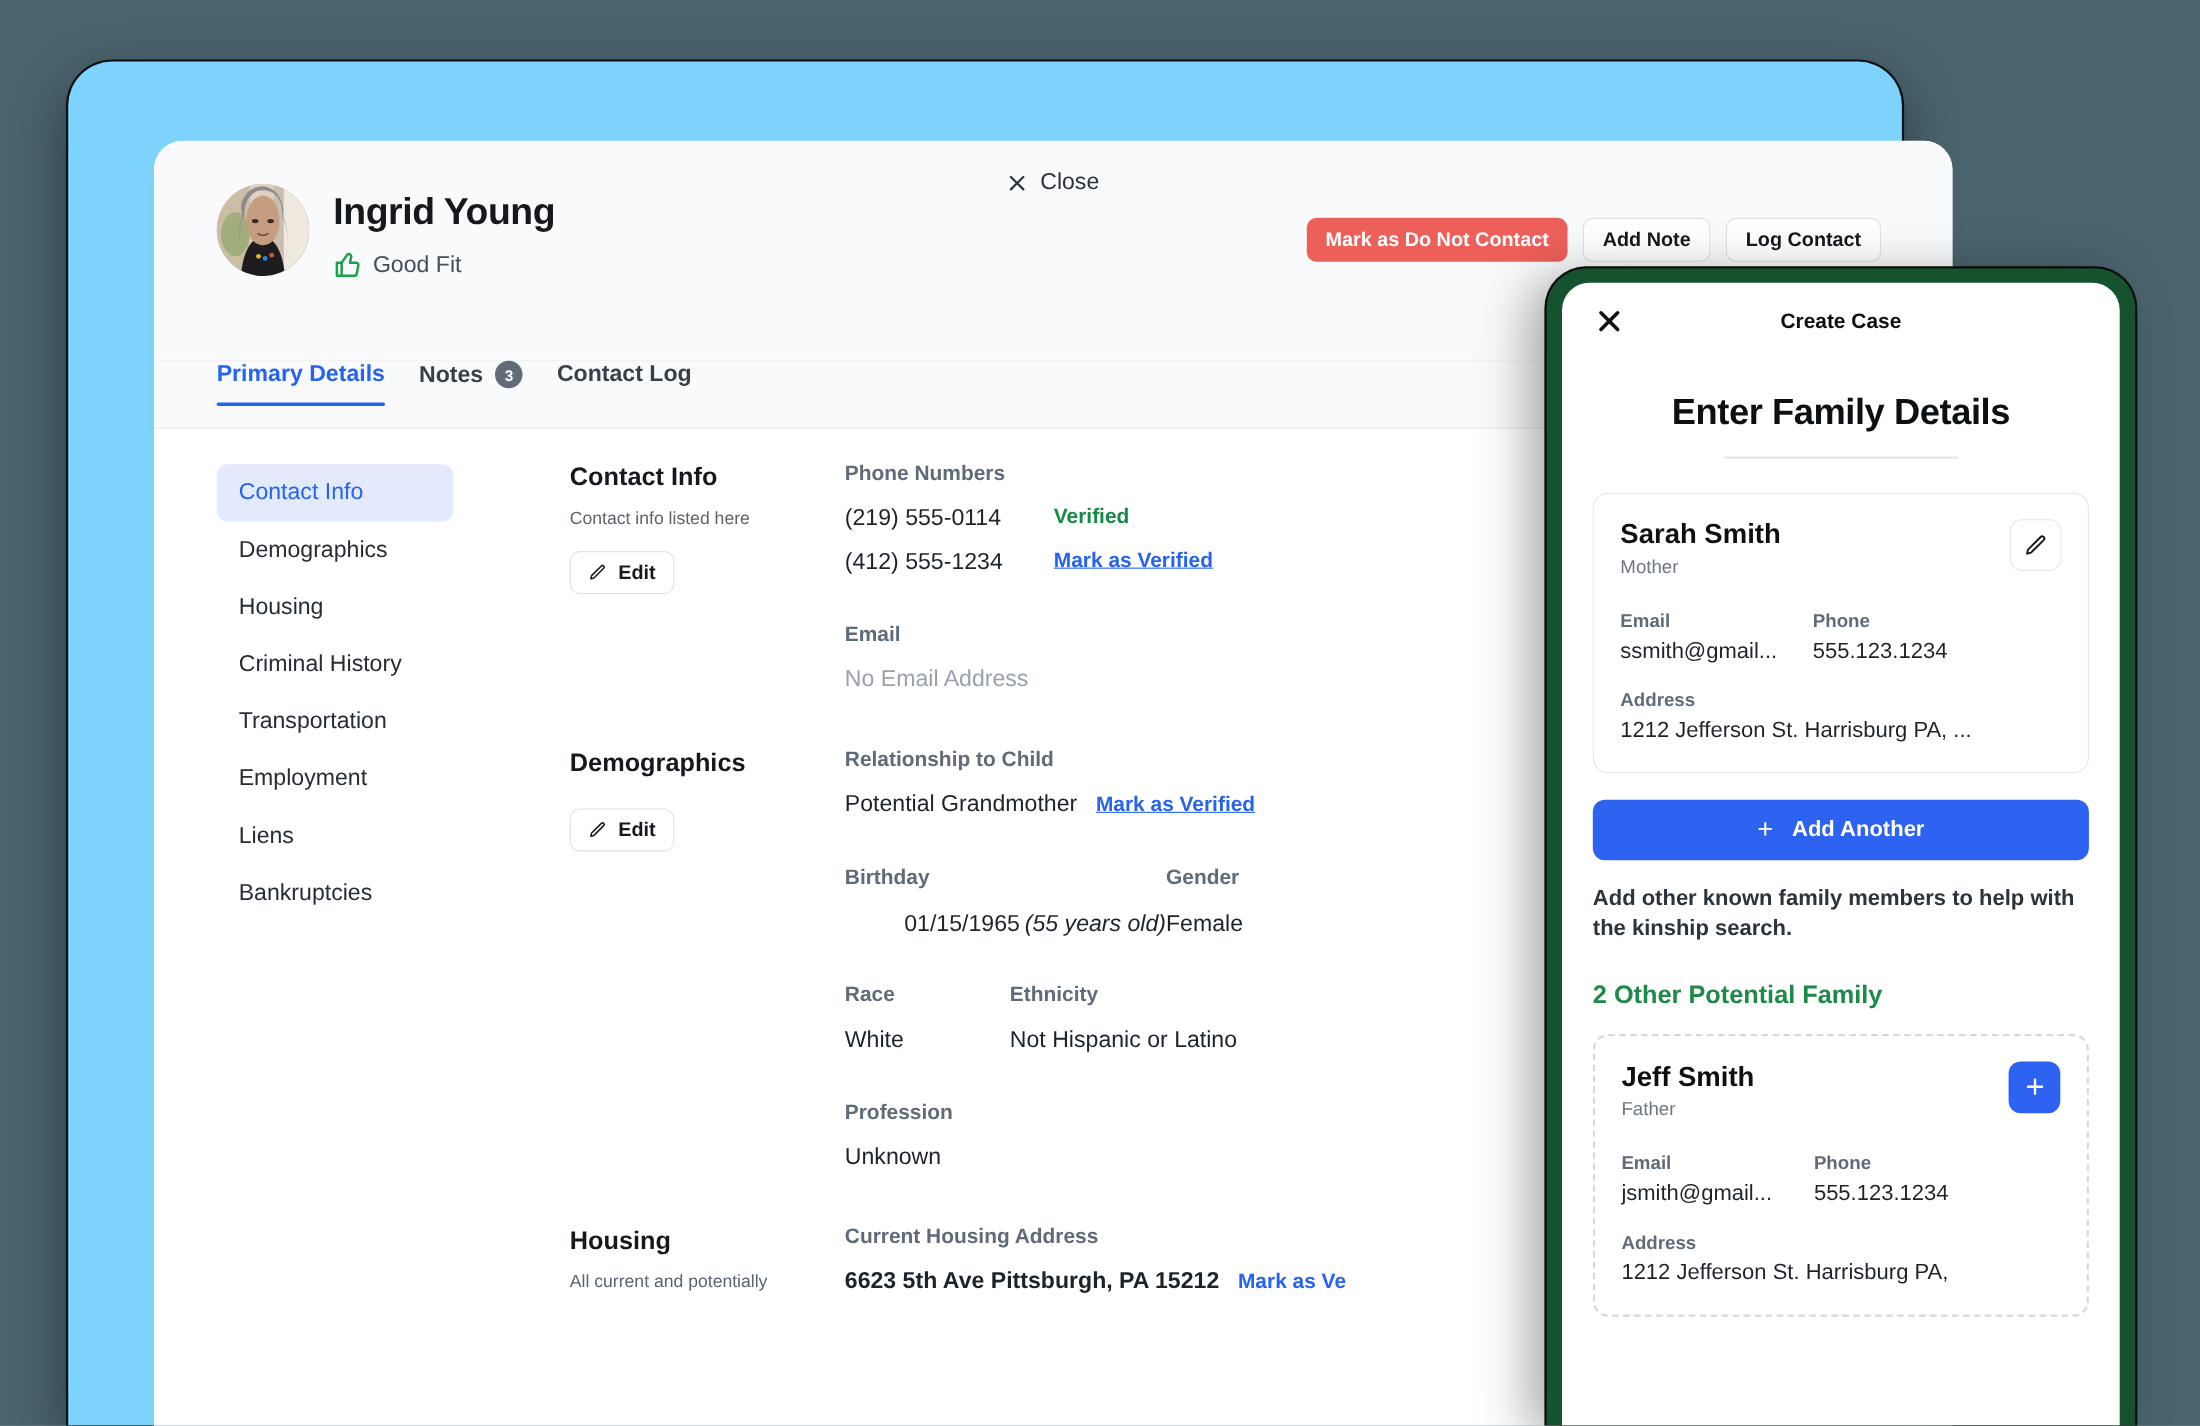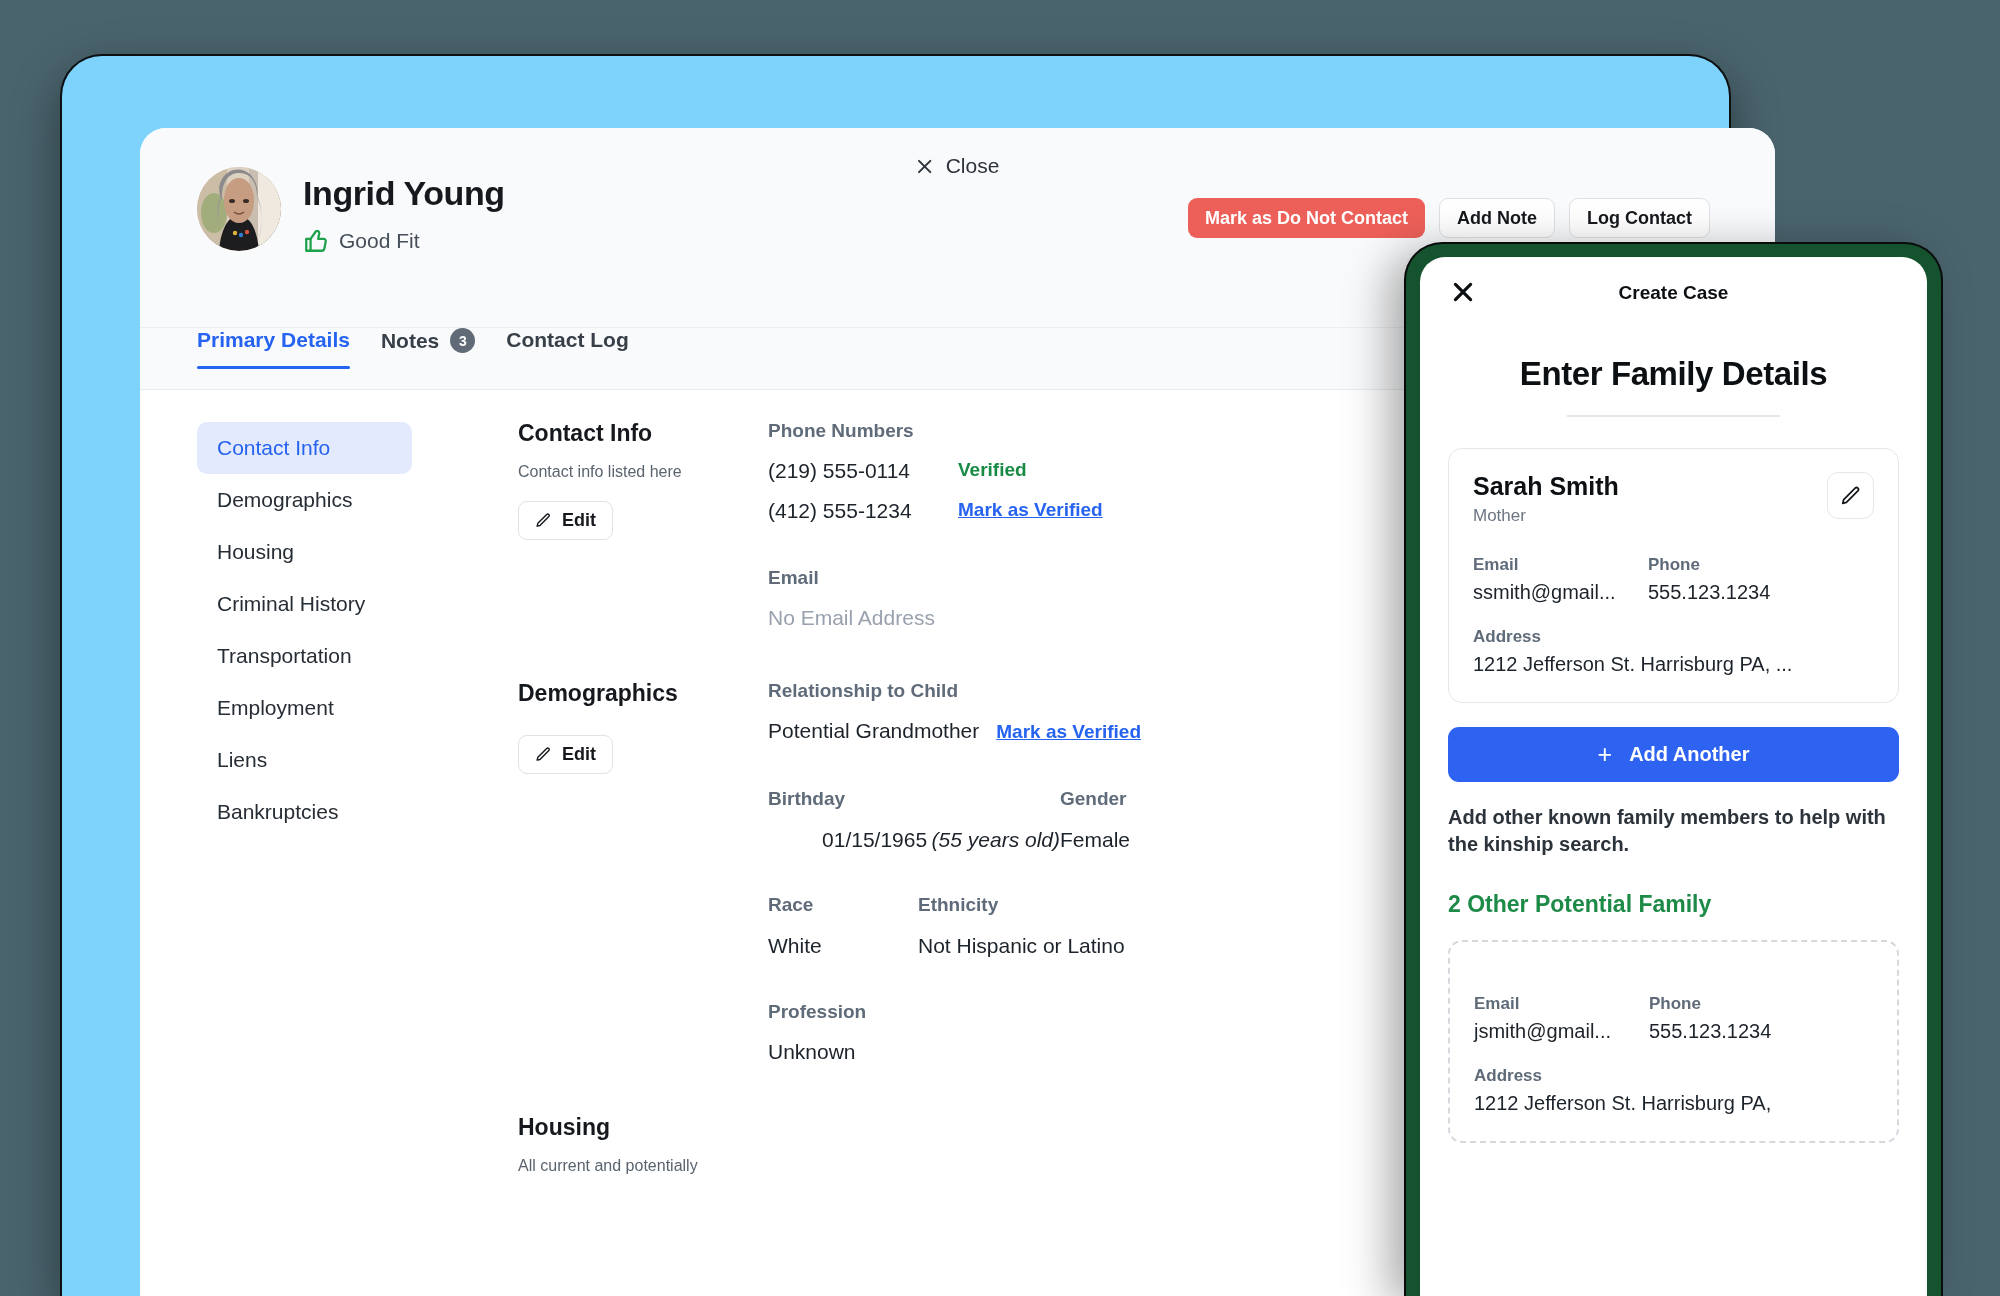--- a/index.html
+++ b/index.html
@@ -405,20 +405,27 @@
               <div class="field-label" style="margin-top:43px;">Profession</div>
               <div class="field-val">Unknown</div>
             </div>
           </div>
 
           <div class="sect" style="padding-top:50px;">
             <div class="sect-left">
               <div class="sect-title">Housing</div>
               <div class="sect-desc">All current and potentially</div>
             </div>
+            <div class="sect-right">
+              <div class="field-label">Current Housing Address</div>
+              <div class="field-row" style="gap:17px;">
+                <span class="field-val" style="font-weight:700;">6623 5th Ave Pittsburgh, PA 15212</span>
+                <span class="link-mark" style="text-decoration:none;">Mark as Ve</span>
+              </div>
+            </div>
           </div>
 
         </div>
       </div>
 
     </div>
   </div>
 
   <div class="modal-frame">
     <div class="modal">
@@ -472,20 +479,33 @@
         <div class="add-another">
           <span class="plus-glyph">+</span>
           <span>Add Another</span>
         </div>
 
         <div class="modal-help">Add other known family members to help with the kinship search.</div>
 
         <div class="other-fam">2 Other Potential Family</div>
 
         <div class="fam-card dashed" style="margin-top:22px;">
+          <div class="fam-top">
+            <div>
+              <div class="fam-name">Jeff Smith</div>
+              <div class="fam-role">Father</div>
+            </div>
+            <div class="icon-sq primary">
+              <span>
+                <svg viewBox="0 0 24 24" fill="none" stroke="currentColor" stroke-width="2.4" stroke-linecap="round">
+                  <path d="M12 5v14M5 12h14"></path>
+                </svg>
+              </span>
+            </div>
+          </div>
 
           <div class="fam-grid">
             <div class="fam-col">
               <div class="fam-lab">Email</div>
               <div class="fam-val">jsmith@gmail...</div>
             </div>
             <div class="fam-col">
               <div class="fam-lab">Phone</div>
               <div class="fam-val">555.123.1234</div>
             </div>

